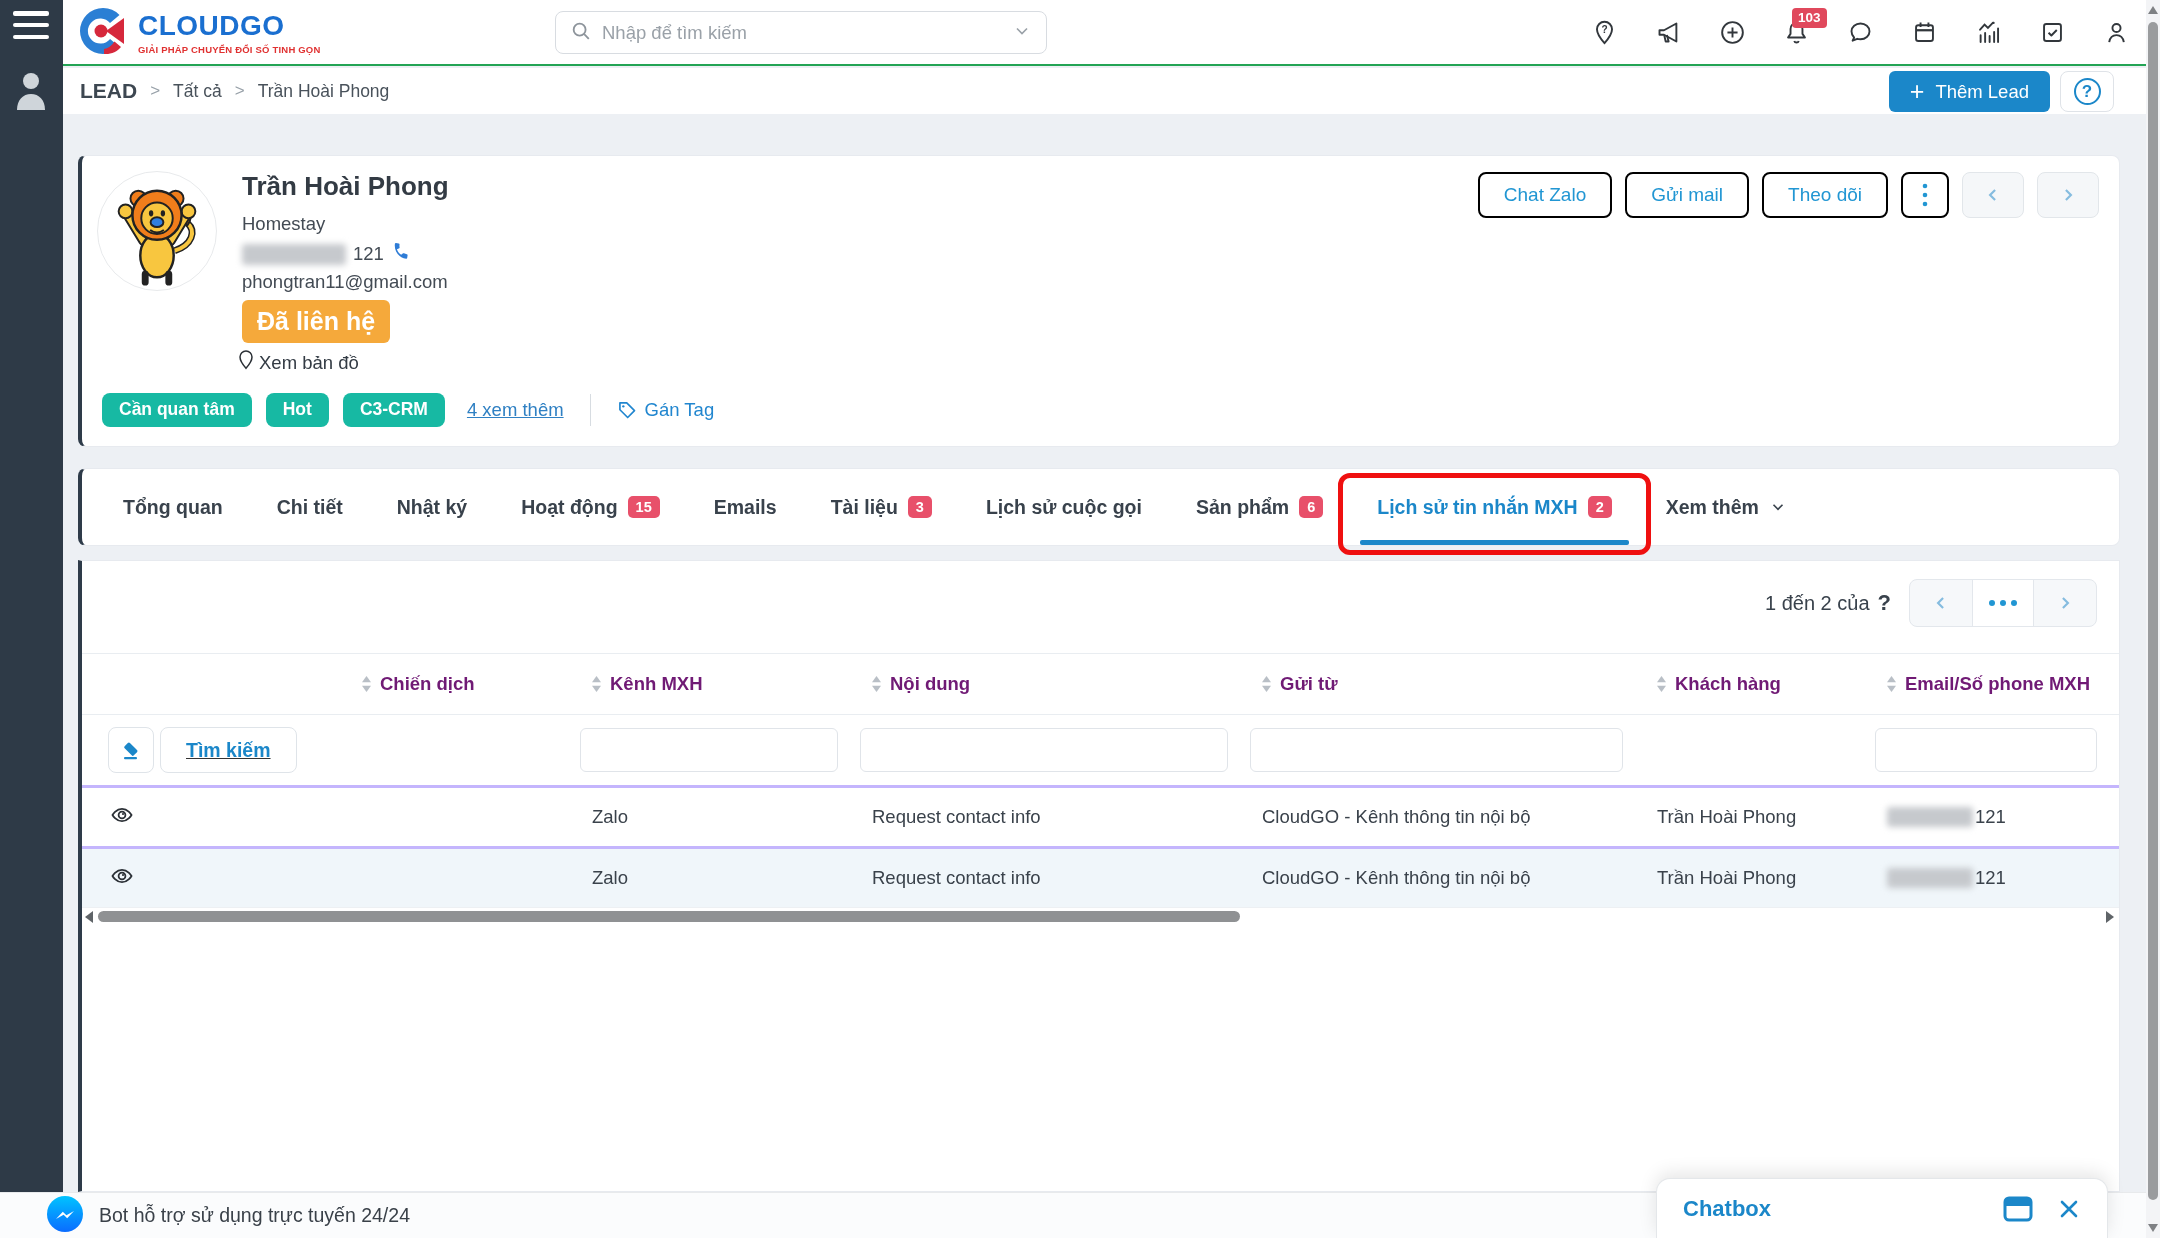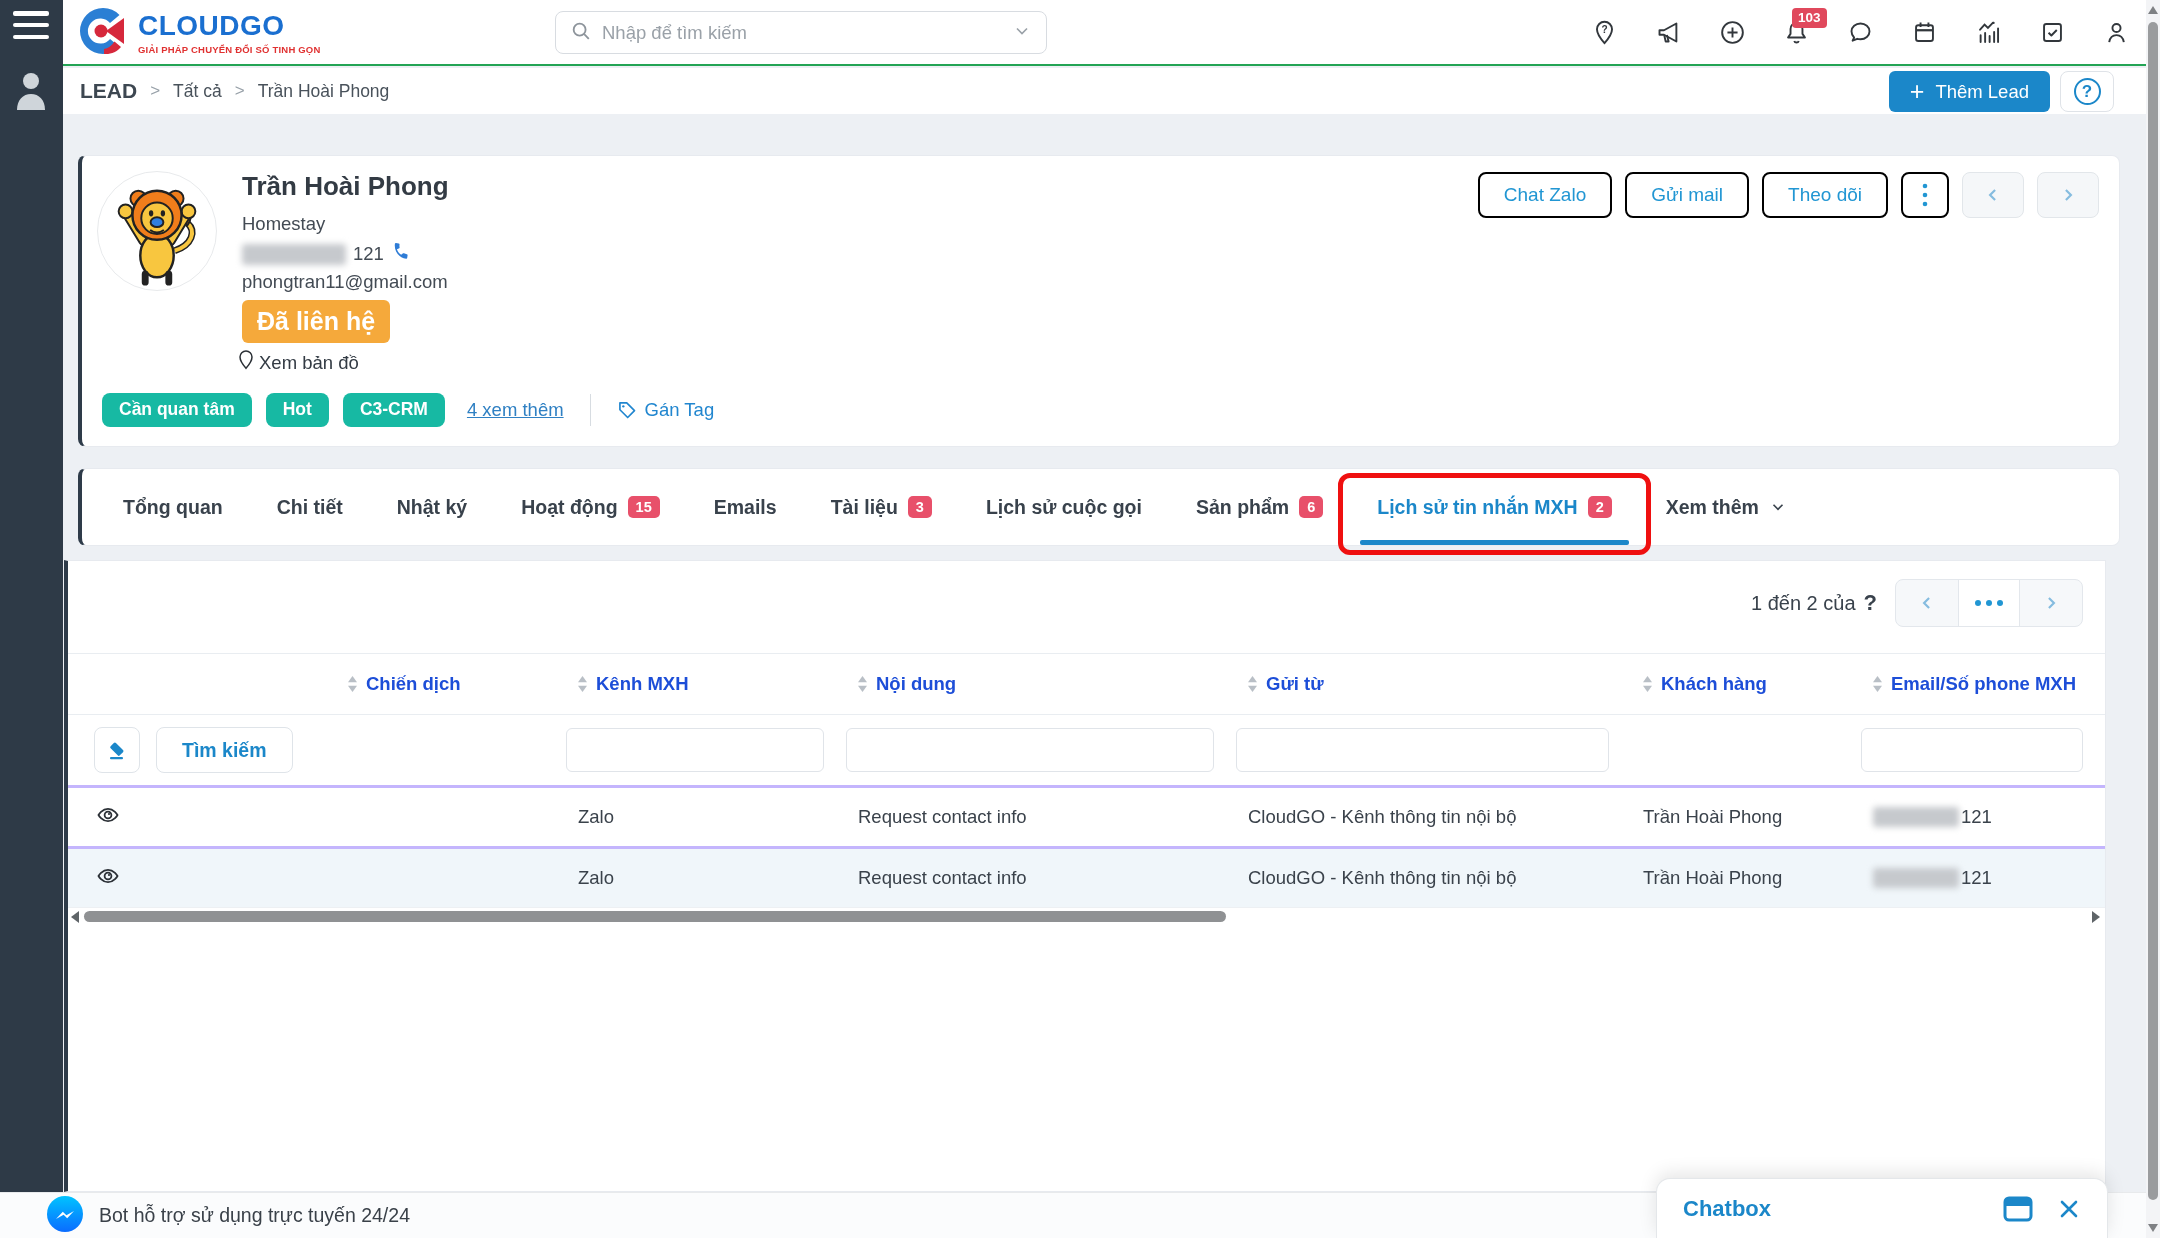--- a/index.html
+++ b/index.html
@@ -61,37 +61,37 @@
 
   
   .tabs-card { position:absolute; left:78px; top:468px; width:2042px; height:78px; background:#fff; border:1px solid #e7eaef; border-left:4px solid #2e3b49; border-radius:8px; display:flex; align-items:stretch; padding:0 14px; z-index:3; }
   .tab { position:relative; display:flex; align-items:center; gap:10px; padding:0 27px; font-size:19.5px; font-weight:600; color:#39424c; white-space:nowrap; cursor:pointer; }
   .tab .cnt { background:#e8506a; color:#fff; font-size:14.5px; font-weight:bold; border-radius:5px; padding:4px 8px; line-height:1; }
   .tab.active { color:#1b87c9; }
   .tab.active .underline { position:absolute; left:10px; right:10px; bottom:0; height:5px; background:#1b87c9; border-radius:2px; }
   .annotation { position:absolute; top:4px; left:-12px; right:-12px; bottom:-10px; border:5px solid #ef1010; border-radius:12px; pointer-events:none; z-index:6; }
 
   
-  .content-card { position:absolute; left:64px; top:560px; width:2042px; height:632px; background:#fff; border:1px solid #e7eaef; border-left:4px solid #2e3b49; overflow:hidden; z-index:2; }
+  .content-card { position:absolute; left:78px; top:560px; width:2042px; height:632px; background:#fff; border:1px solid #e7eaef; border-left:4px solid #2e3b49; overflow:hidden; z-index:2; }
   .pg-row { position:absolute; top:18px; right:22px; display:flex; align-items:center; gap:18px; }
   .pg-text { font-size:20px; color:#39424c; }
   .pg-q { font-weight:bold; font-size:22px; margin-left:8px; }
   .pg-group { display:flex; border:1px solid #e3e7ec; border-radius:8px; overflow:hidden; background:#f6f8fa; }
   .pg-btn { width:62px; height:46px; display:flex; align-items:center; justify-content:center; cursor:pointer; }
   .pg-btn.mid { background:#fff; border-left:1px solid #e3e7ec; border-right:1px solid #e3e7ec; }
   .dots3 { display:flex; gap:5px; }
   .dots3 i { width:6px; height:6px; border-radius:50%; background:#2196d3; }
 
   .table { position:absolute; left:0; top:92px; right:0; }
   .trow { display:grid; grid-template-columns:268px 230px 280px 390px 395px 230px 1fr; align-items:center; }
   .thead { height:62px; border-top:1px solid #e9edf1; border-bottom:1px solid #e9edf1; }
-  .th { display:flex; align-items:center; gap:7px; padding-left:10px; font-size:18.5px; font-weight:bold; color:#1d4ed8; }
+  .th { display:flex; align-items:center; gap:7px; padding-left:10px; font-size:18.5px; font-weight:bold; color:#701a75; }
   .tfilter { height:70px; }
   .tfilter input { height:44px; width:calc(100% - 22px); border:1px solid #e0e4e9; border-radius:6px; outline:none; font-size:17px; padding:0 10px; background:#fff; font-family:inherit; }
-  .filter-actions { display:flex; align-items:center; gap:16px; padding-left:26px; }
+  .filter-actions { display:flex; align-items:center; gap:6px; padding-left:26px;text-decoration:underline; }
   .eraser-btn { width:46px; height:46px; background:#fff; border:1px solid #dfe4e9; border-radius:8px; display:flex; align-items:center; justify-content:center; cursor:pointer; }
   .search-btn { height:46px; padding:0 25px; background:#fff; border:1px solid #dfe4e9; border-radius:8px; color:#1b87c9; font-size:19.5px; font-weight:600; cursor:pointer; font-family:inherit; }
   .tr { height:61px; border-top:3px solid #c4b5fd; font-size:18.5px; color:#3a424b; }
   .tr.alt { background:#f0f6fa; }
   .td { padding-left:12px; }
   .td-eye { padding-left:28px; cursor:pointer; }
   .tr .blur-chip { width:86px; height:20px; vertical-align:-4px; margin-right:2px; }
   .hscroll { height:18px; border-top:1px solid #edf0f3; position:relative; }
   .hs-thumb { position:absolute; left:16px; top:3px; width:1142px; height:11px; background:#8f9193; border-radius:6px; cursor:pointer; }
   .hs-arrow { position:absolute; top:3px; width:0; height:0; border-top:6px solid transparent; border-bottom:6px solid transparent; cursor:pointer; }

